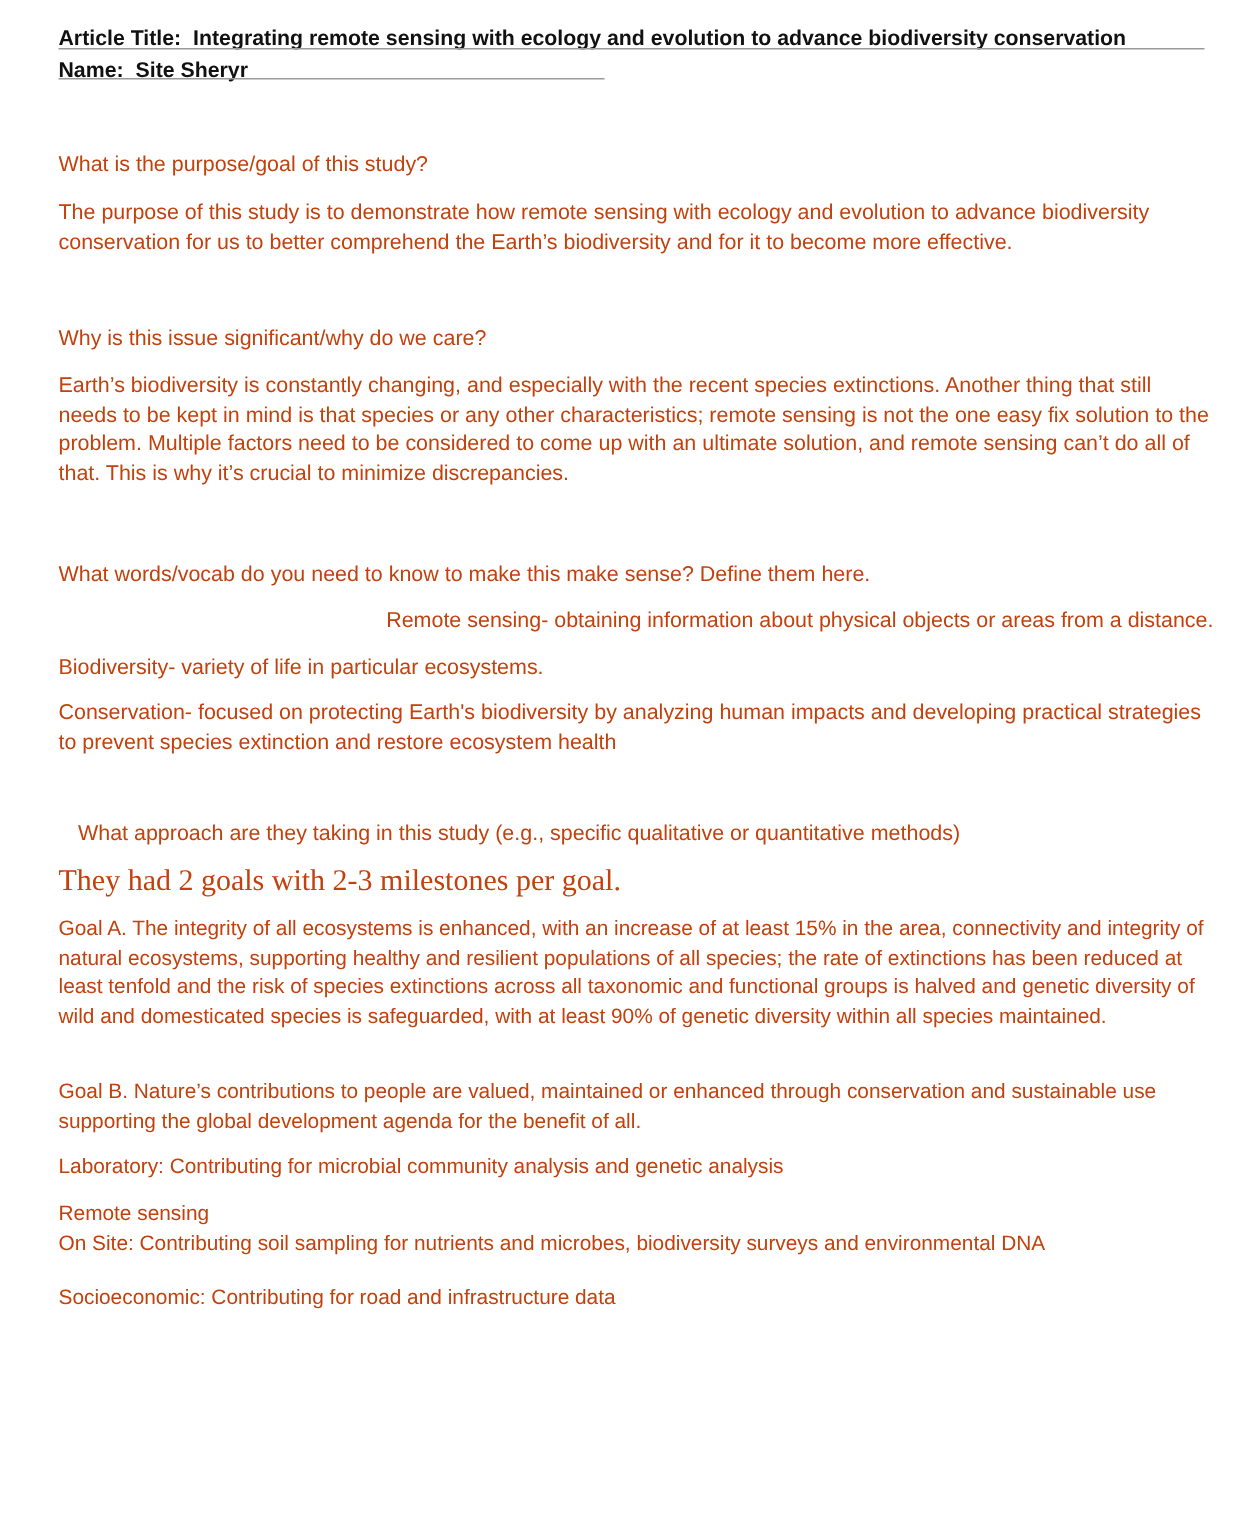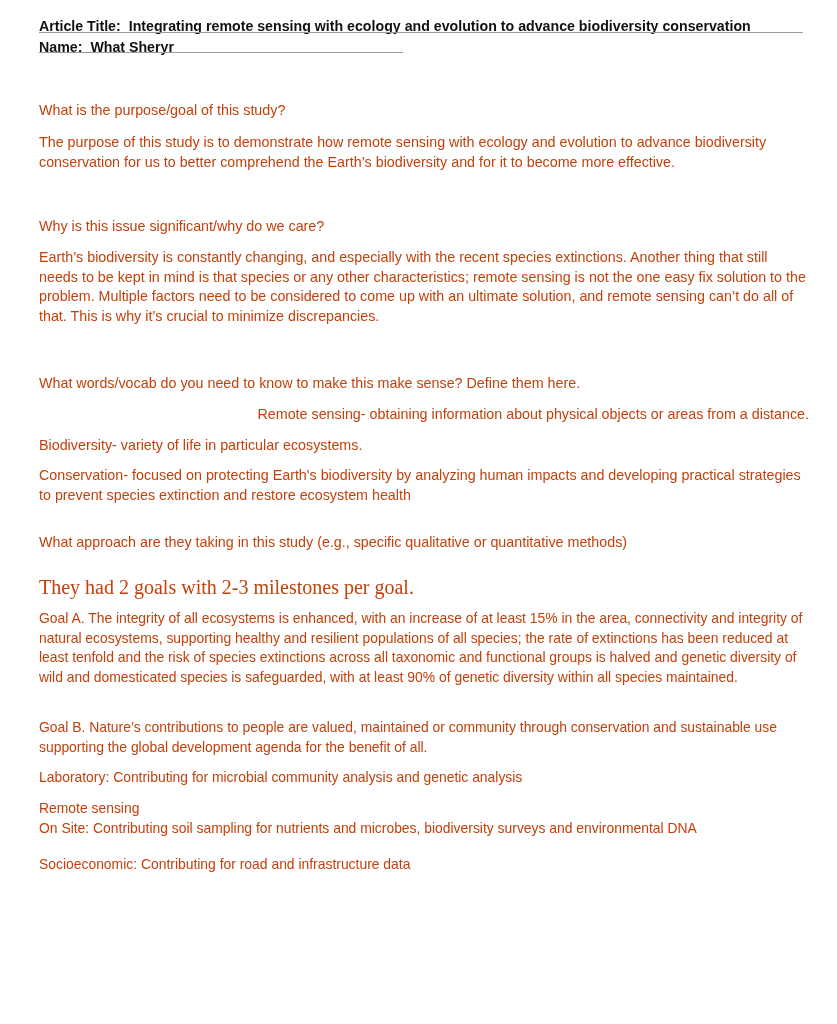--- a/index.html
+++ b/index.html
@@ -42,21 +42,21 @@
 </style>
 </head>
 <body>
 
 <div class="hdr-line" style="top:17px;">
   <span class="hdr-label">Article Title:</span><span>Integrating remote sensing with ecology and evolution to advance biodiversity conservation</span>
 </div>
 <div class="hdr-rule" style="left:39px; width:764px; top:32px;"></div>
 
 <div class="hdr-line" style="top:38px;">
-  <span class="hdr-label">Name:</span><span>What Sheryr</span>
+  <span class="hdr-label">Name:</span><span>Site Sheryr</span>
 </div>
 <div class="hdr-rule" style="left:39px; width:364px; top:52px;"></div>
 
 <div class="blk" style="top:101px;">
   <p>What is the purpose/goal of this study?</p>
 </div>
 <div class="blk" style="top:133px;">
   <p>The purpose of this study is to demonstrate how remote sensing with ecology and evolution to advance biodiversity conservation for us to better comprehend the Earth’s biodiversity and for it to become more effective.</p>
 </div>
 
@@ -73,31 +73,31 @@
 <div class="blk" style="top:405px;text-align:right;">
   <p>Remote sensing- obtaining information about physical objects or areas from a distance.</p>
 </div>
 <div class="blk" style="top:436px;">
   <p>Biodiversity- variety of life in particular ecosystems.</p>
 </div>
 <div class="blk" style="top:466px;">
   <p>Conservation- focused on protecting Earth's biodiversity by analyzing human impacts and developing practical strategies to prevent species extinction and restore ecosystem health</p>
 </div>
 
-<div class="blk" style="top:533px;">
+<div class="blk" style="top:547px;margin-left:13px;">
   <p>What approach are they taking in this study (e.g., specific qualitative or quantitative methods)</p>
 </div>
 <div class="blk" style="top:578px; font-size:20px;font-family:Liberation Serif, serif;">
   <p>They had 2 goals with 2-3 milestones per goal.</p>
 </div>
 <div class="blk" style="top:609px; font-size:13.9px;">
   <p>Goal A. The integrity of all ecosystems is enhanced, with an increase of at least 15% in the area, connectivity and integrity of natural ecosystems, supporting healthy and resilient populations of all species; the rate of extinctions has been reduced at least tenfold and the risk of species extinctions across all taxonomic and functional groups is halved and genetic diversity of wild and domesticated species is safeguarded, with at least 90% of genetic diversity within all species maintained.</p>
 </div>
 <div class="blk" style="top:718px; font-size:13.9px;">
-  <p>Goal B. Nature’s contributions to people are valued, maintained or community through conservation and sustainable use supporting the global development agenda for the benefit of all.</p>
+  <p>Goal B. Nature’s contributions to people are valued, maintained or enhanced through conservation and sustainable use supporting the global development agenda for the benefit of all.</p>
 </div>
 <div class="blk" style="top:768px; font-size:13.9px;">
   <p>Laboratory: Contributing for microbial community analysis and genetic analysis</p>
 </div>
 <div class="blk" style="top:799px; font-size:13.9px;">
   <p>Remote sensing</p>
   <p>On Site: Contributing soil sampling for nutrients and microbes, biodiversity surveys and environmental DNA</p>
 </div>
 <div class="blk" style="top:855px; font-size:13.9px;">
   <p>Socioeconomic: Contributing for road and infrastructure data</p>

